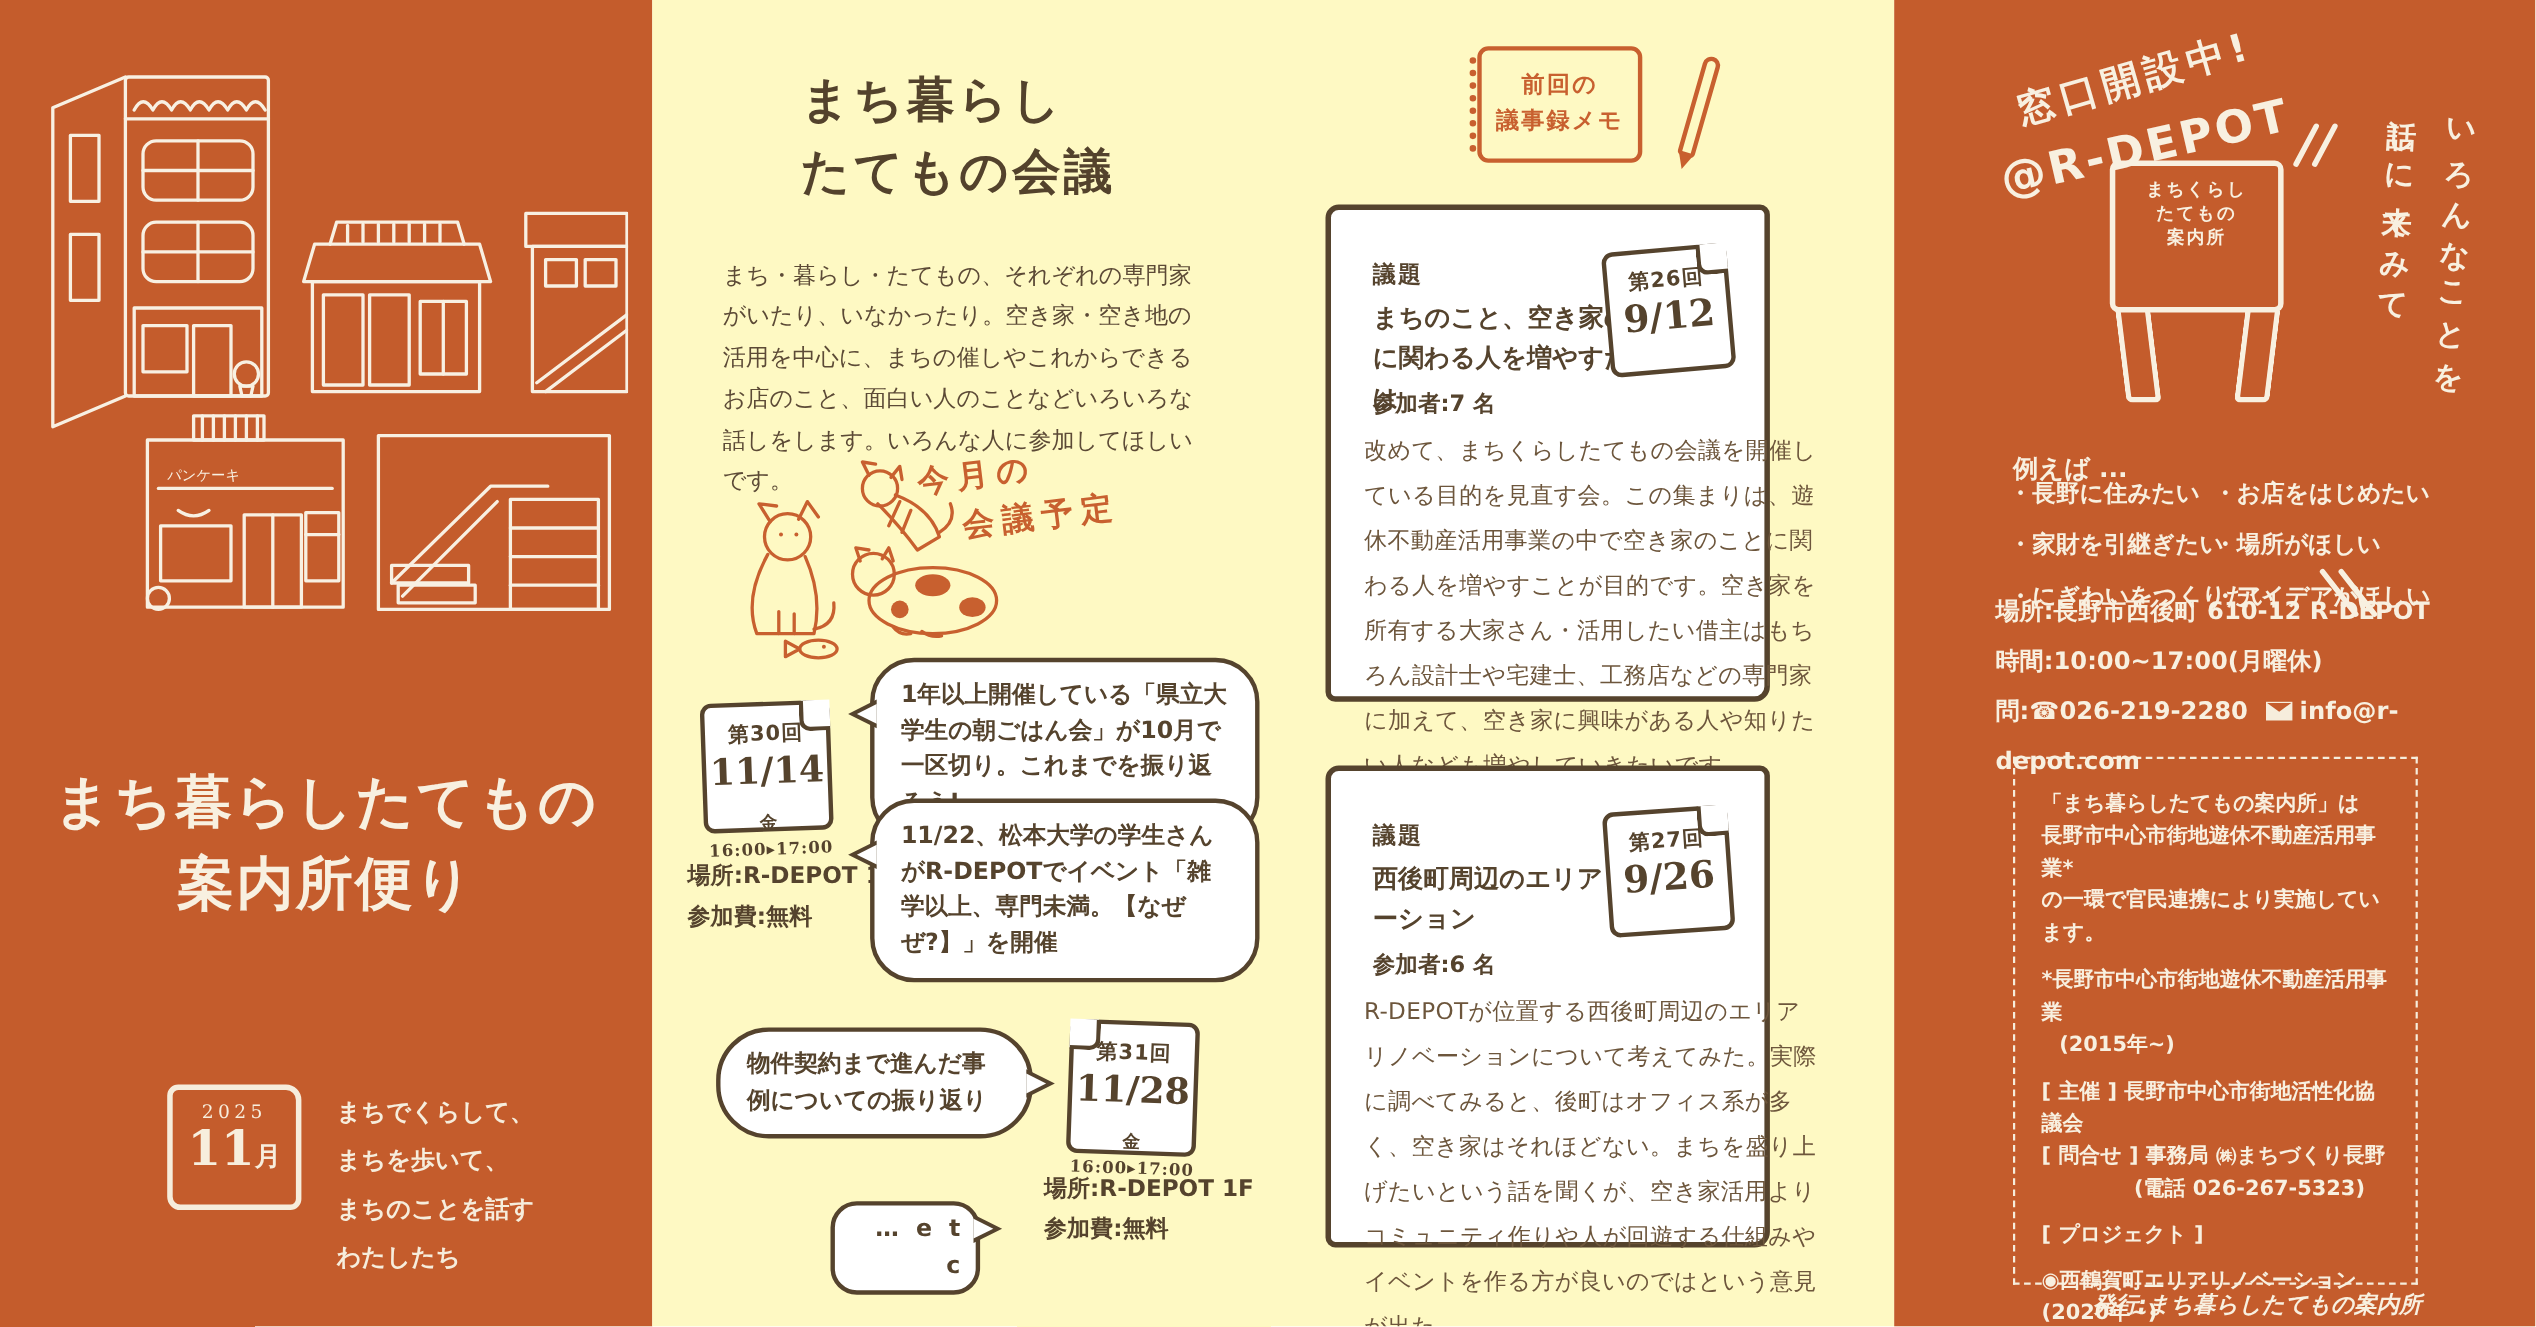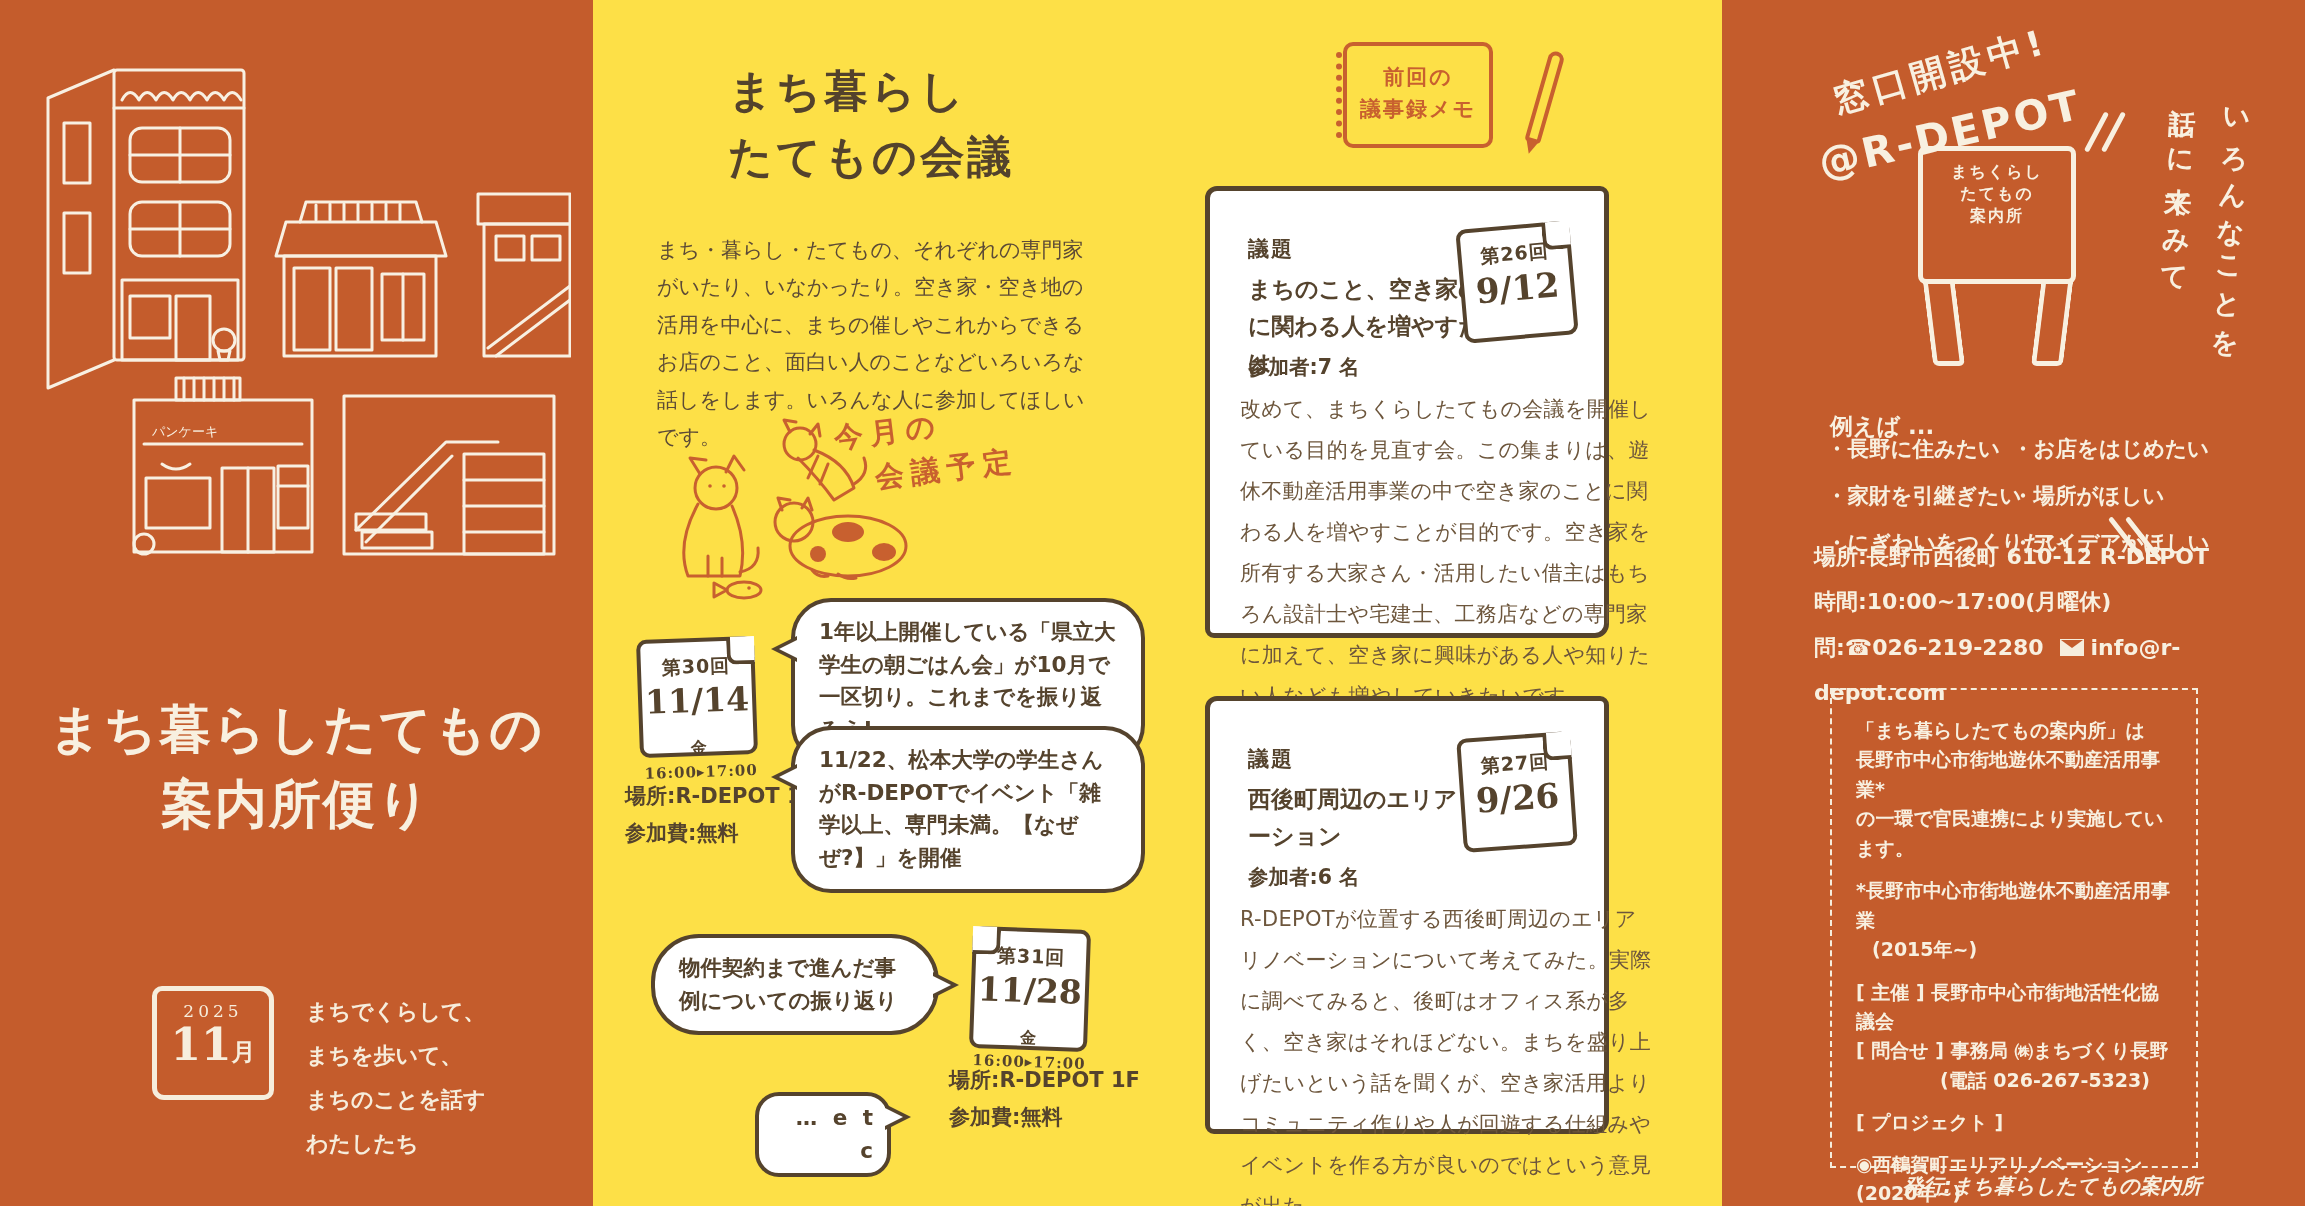--- a/index.html
+++ b/index.html
@@ -3,21 +3,21 @@
 <meta charset="utf-8">
 <style>
   * { margin:0; padding:0; box-sizing:border-box; }
   html,body { width:2305px; height:1206px; overflow:hidden; }
   body { font-family:"DejaVu Sans","Liberation Sans",sans-serif; }
   .serif { font-family:"DejaVu Serif","Liberation Serif",serif; }
   .page { width:2305px; height:1206px; display:flex; background:#fff; }
   .panel { position:relative; height:1206px; overflow:hidden; }
   .panel.orange { background:#c45c2c; color:#f7eedd; }
   .panel.left  { width:593px; }
-  .panel.white { width:1129px; background:#fde047; color:#57452f;padding-left:10px; }
+  .panel.white { width:1129px; background:#fef9c3; color:#57452f;padding-left:10px; }
   .panel.right { width:583px; }
   .abs { position:absolute; }
 
   
   .big-title { left:0; top:692px; width:100%; text-align:center; font-size:52px;
     font-weight:700; letter-spacing:2px; line-height:1.45; color:#f8f0e0; }
   .date-stamp { left:152px; top:986px; width:122px; height:114px;
     border:5px solid #f6eddc; border-radius:10px 14px 10px 12px; text-align:center; }
   .date-stamp .year { margin-top:10px; font-size:17px; letter-spacing:4px; }
   .date-stamp .month { font-size:44px; line-height:1.1; font-weight:600; }

